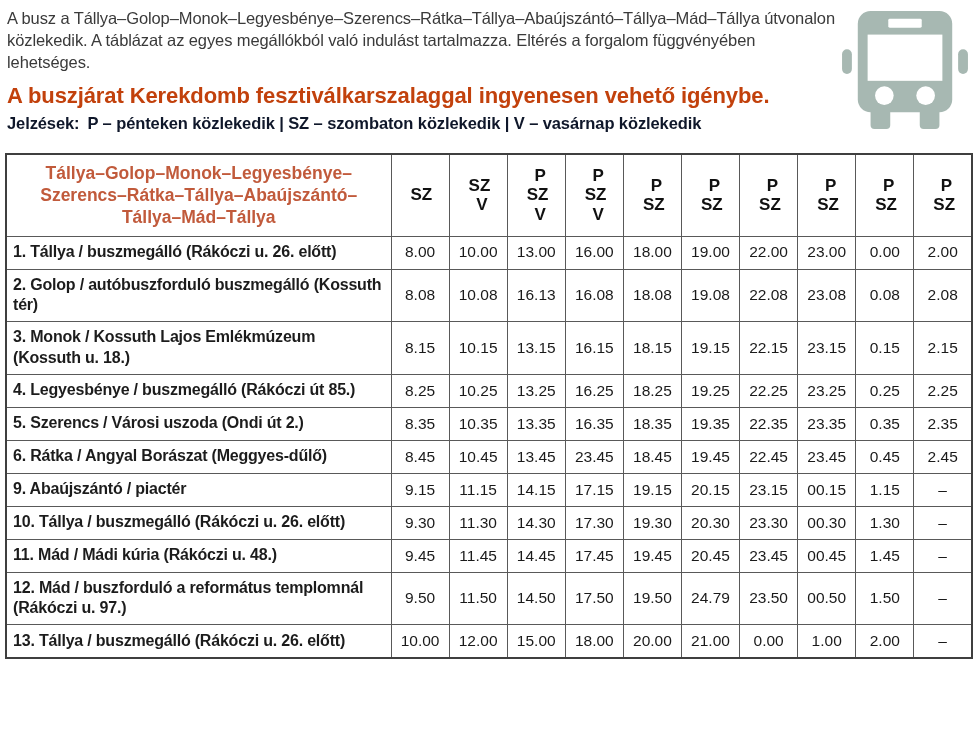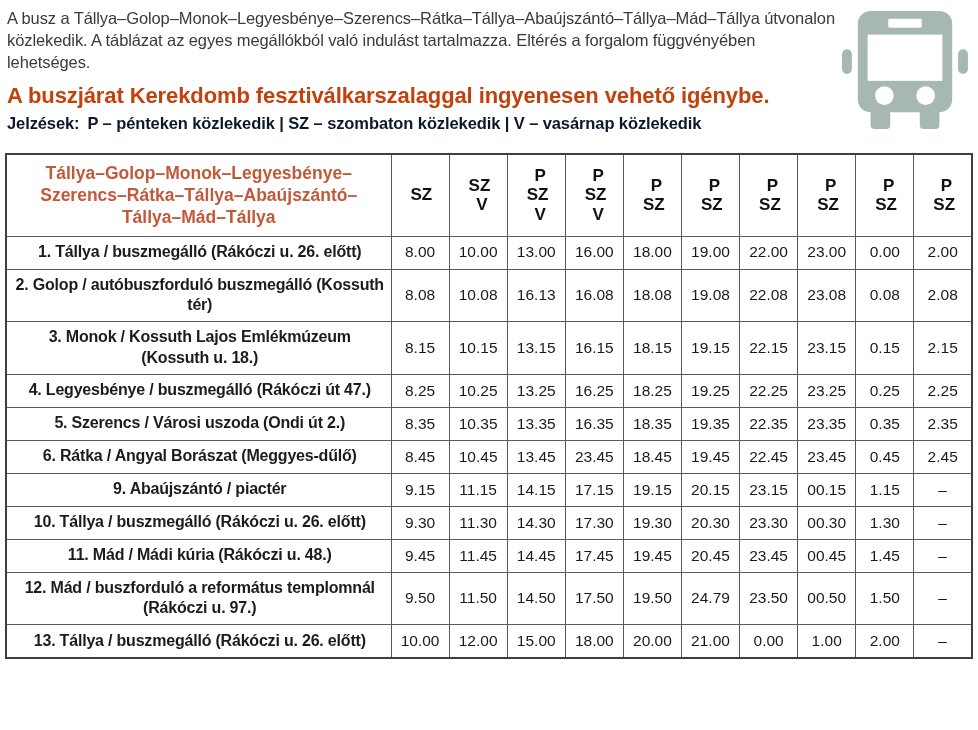--- a/index.html
+++ b/index.html
@@ -47,21 +47,21 @@
     padding: 6px 6px 6px 6px;
     height: 82px;
   }
   th.col-head {
     font-size: 17px; font-weight: bold; color: #111;
     text-align: right; vertical-align: middle;
     padding: 2px 19px; line-height: 1.15;
   }
   td.stop-cell {
     font-size: 16px; font-weight: bold; color: #1c1c1c;
-    text-align: center; vertical-align: middle;
+    text-align: left; vertical-align: middle;
     padding: 5px 4px 5px 6px; line-height: 1.3;
     letter-spacing: -0.2px;
   }
   td.time-cell {
     font-size: 15.5px; color: #1a1a1a;
     text-align: center; vertical-align: middle;
     padding: 5px 1px; line-height: 1.3;
   }
   tbody tr { height: 33px; }
 </style>
@@ -143,21 +143,21 @@
         <td class="time-cell">13.15</td>
         <td class="time-cell">16.15</td>
         <td class="time-cell">18.15</td>
         <td class="time-cell">19.15</td>
         <td class="time-cell">22.15</td>
         <td class="time-cell">23.15</td>
         <td class="time-cell">0.15</td>
         <td class="time-cell">2.15</td>
       </tr>
       <tr>
-        <td class="stop-cell">4. Legyesbénye / buszmegálló (Rákóczi út 47.)</td>
+        <td class="stop-cell">4. Legyesbénye / buszmegálló (Rákóczi út 85.)</td>
         <td class="time-cell">8.25</td>
         <td class="time-cell">10.25</td>
         <td class="time-cell">13.25</td>
         <td class="time-cell">16.25</td>
         <td class="time-cell">18.25</td>
         <td class="time-cell">19.25</td>
         <td class="time-cell">22.25</td>
         <td class="time-cell">23.25</td>
         <td class="time-cell">0.25</td>
         <td class="time-cell">2.25</td>

